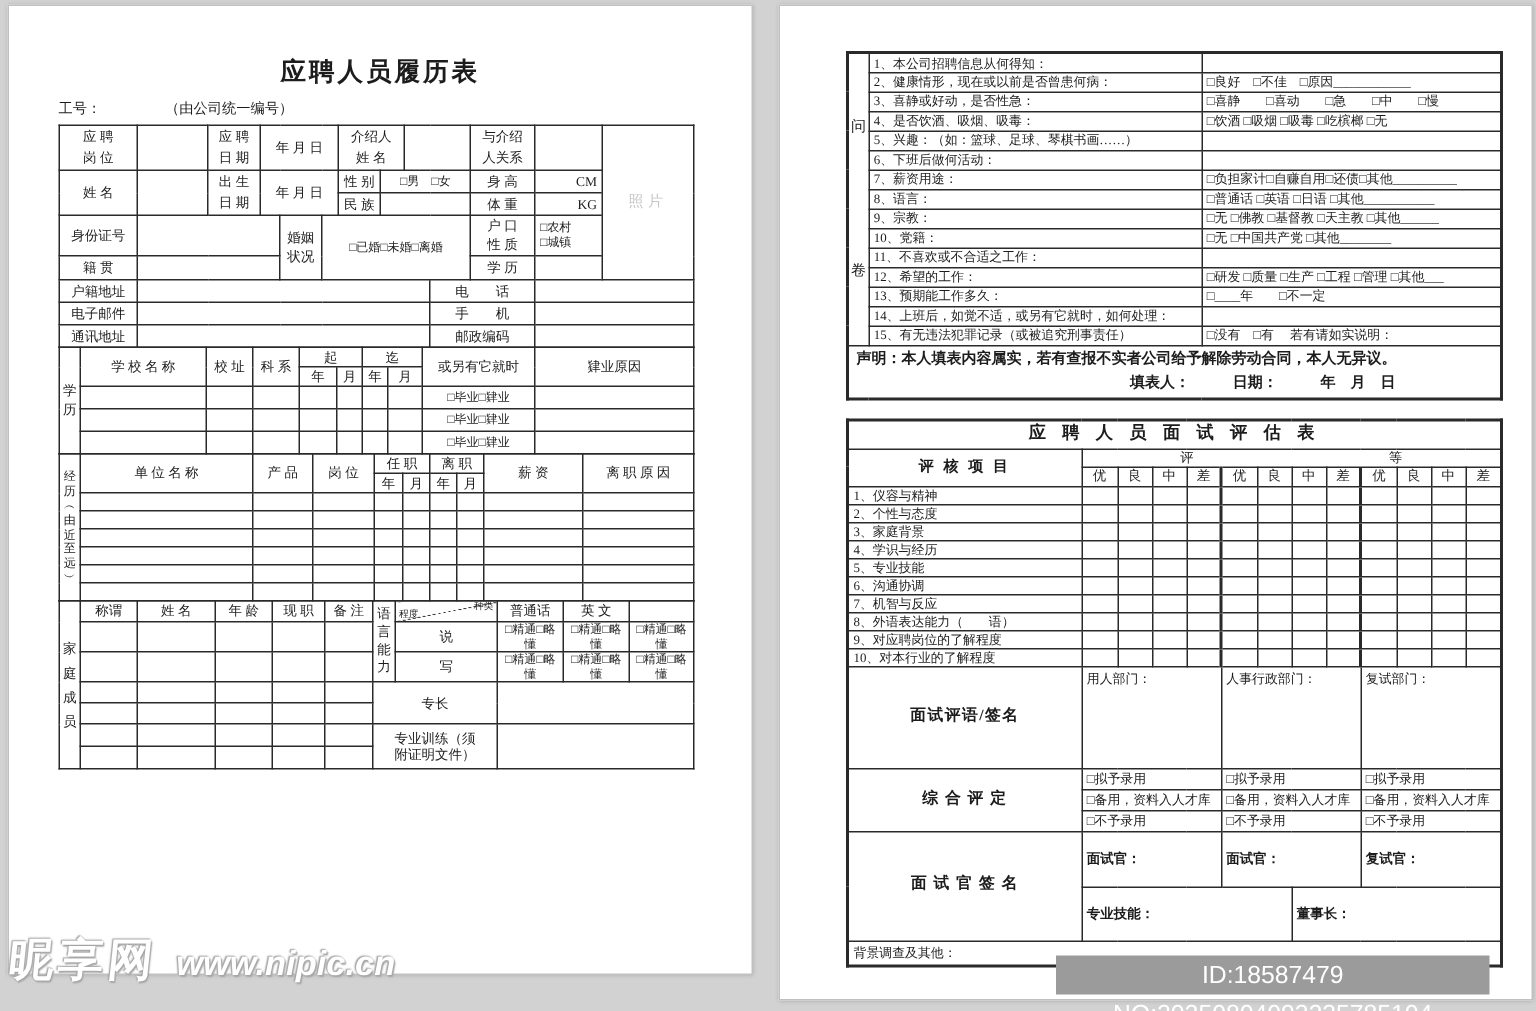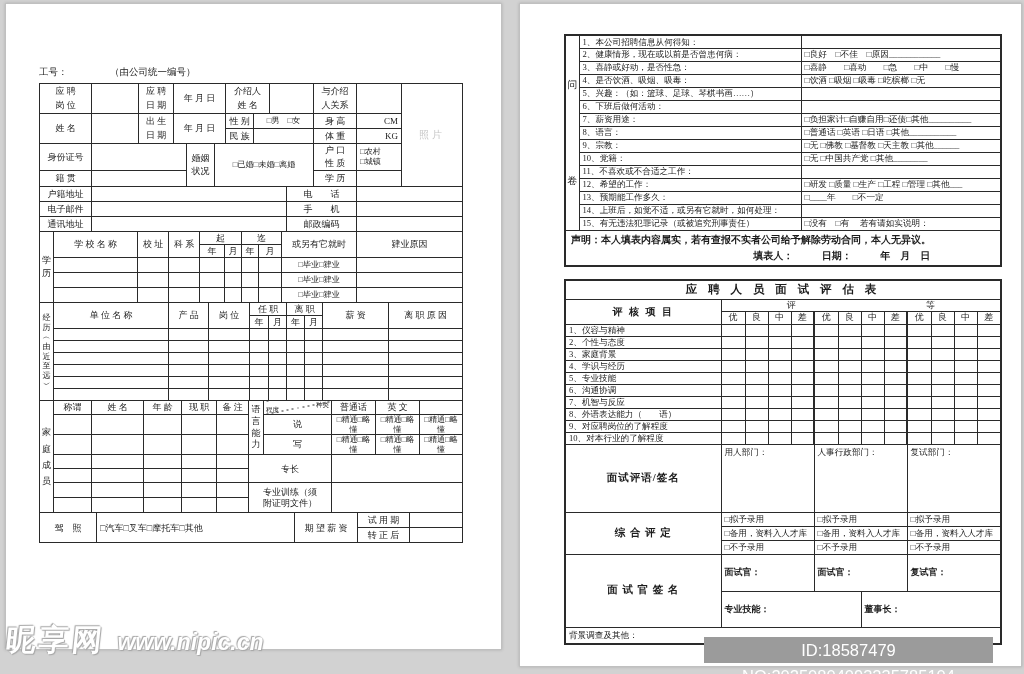--- a/index.html
+++ b/index.html
@@ -50,20 +50,21 @@
      text-shadow:0 0 1px #9a9a9a,1px 1px 1px #a8a8a8,-1px -1px 1px #a8a8a8;z-index:5}
   .watermark .logo{font-size:30px;letter-spacing:3px;transform:skewX(-6deg);display:inline-block}
   .watermark .url{font-size:23px;font-style:italic;margin-left:8px}
   .id-bar{left:704px;top:637px;width:289px;height:26px;background:#9b9b9b;color:#fff;z-index:6;
      font-family:"Liberation Sans",sans-serif;font-size:16.5px;line-height:26px;text-align:center}
 </style>
 </head>
 <body>
 
 <div class="page" id="left-page">
+  <div class="abs doc-title">应聘人员履历表</div>
   <div class="abs empno">工号：</div>
   <div class="abs empno-note">（由公司统一编号）</div>
 
   <div class="abs stack" style="left:33px;top:79px;width:423px">
 
     <table style="width:423px">
       <colgroup>
           <col style="width:52px">
           <col style="width:47px">
           <col style="width:35px">
@@ -411,42 +412,20 @@
             <td></td>
             <td></td>
             <td></td>
             <td></td>
             <td></td>
           </tr>
     </tbody>
       </table>
 
 
-    <table style="width:423px">
-      <colgroup>
-          <col style="width:57px">
-          <col style="width:198px">
-          <col style="width:63px">
-          <col style="width:52px">
-          <col style="width:53px">
-        </colgroup>
-      <tbody>
-          <tr style="height:15px">
-        <td rowspan="2">驾　照</td>
-        <td rowspan="2" class="lt">□汽车□叉车□摩托车□其他</td>
-        <td rowspan="2">期 望 薪 资</td>
-        <td>试 用 期</td>
-        <td></td>
-      </tr>
-      <tr style="height:15px">
-        <td>转 正 后</td>
-        <td></td>
-      </tr>
-    </tbody>
-      </table>
 
 
   </div>
 </div>
 
 <div class="page" id="right-page">
 
   <table class="b2 abs" style="left:44px;top:30px;width:436px">
     <colgroup>
         <col style="width:14px">

